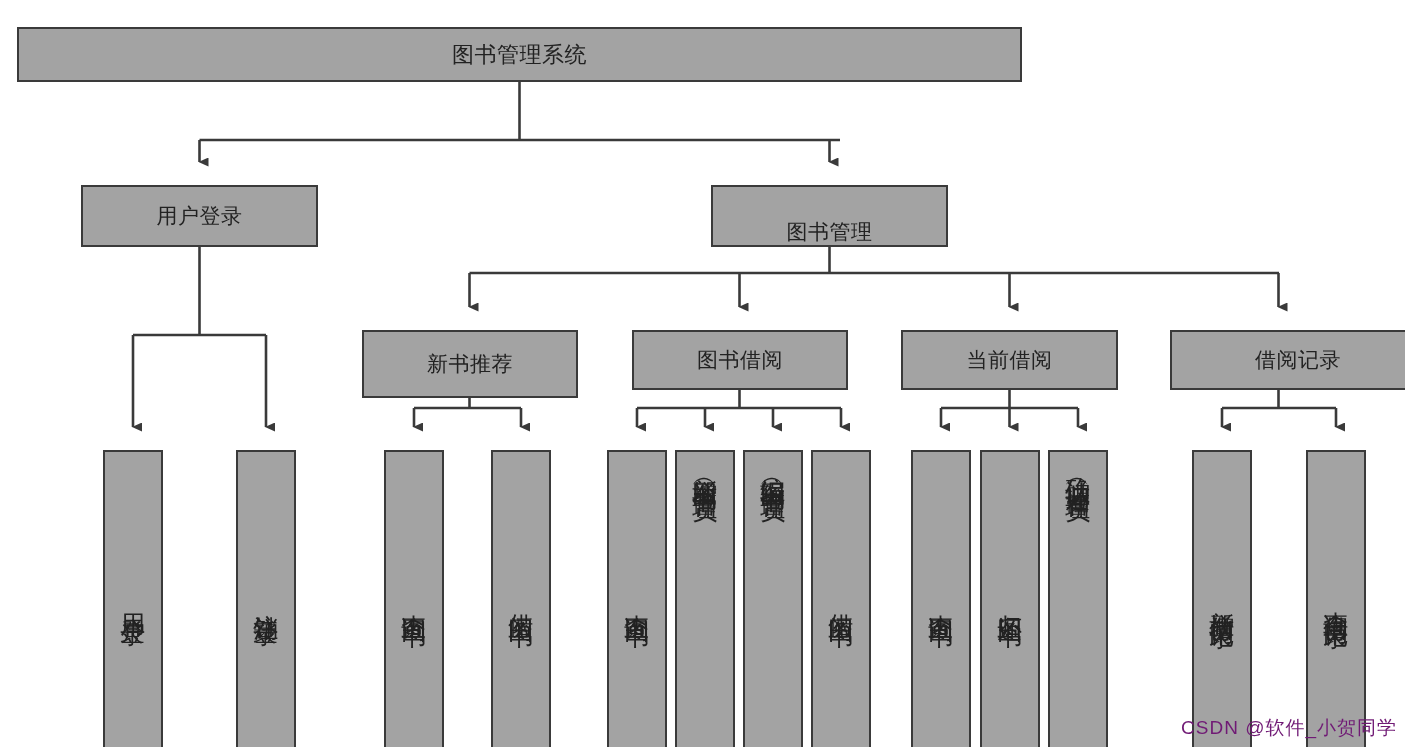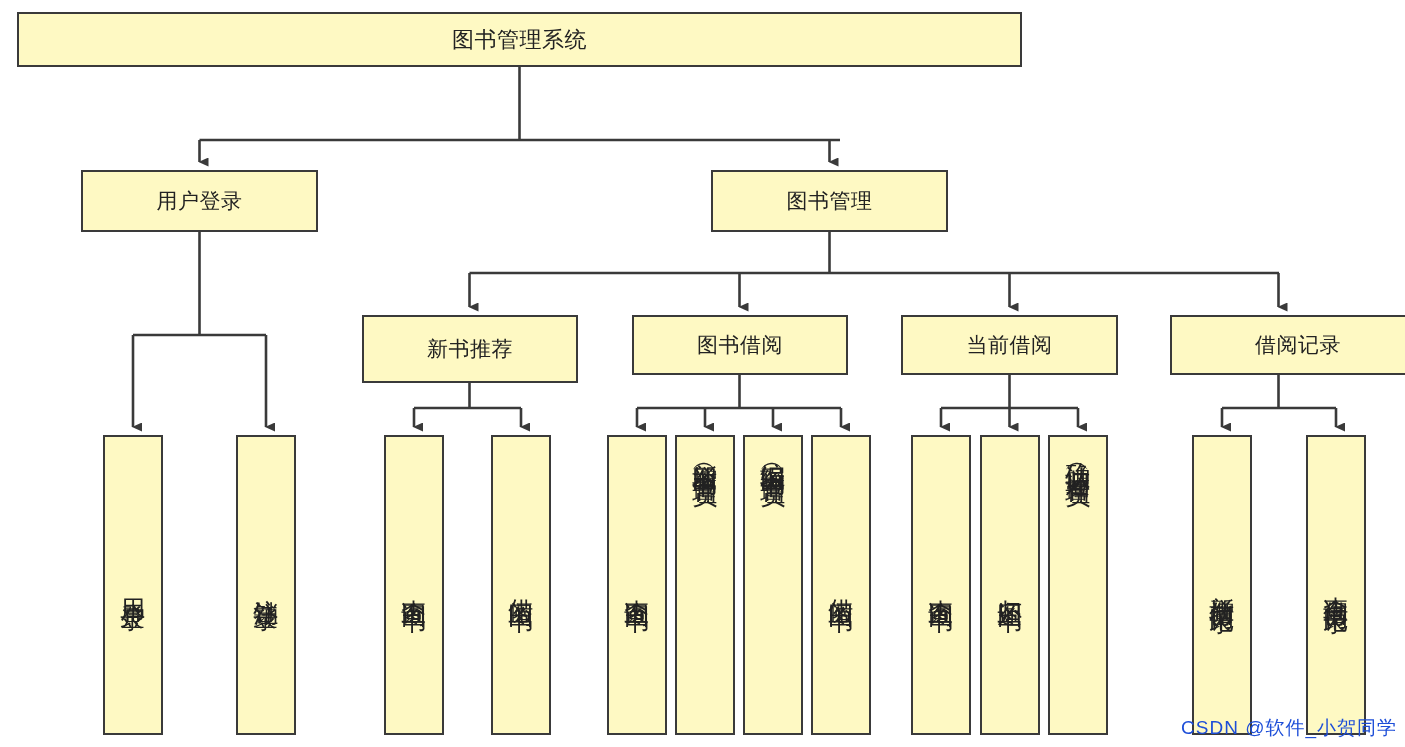--- a/index.html
+++ b/index.html
@@ -23,25 +23,26 @@
     left: 0;
     top: 0;
     width: 1405px;
     height: 747px;
     pointer-events: none;
   }
   .node {
     position: absolute;
     box-sizing: border-box;
     border: 2px solid #3a3a3a;
-    background: #fef9c3;
+    background: #a3a3a3;
     display: flex;
     align-items: center;
     justify-content: center;
     color: #222222;
+    margin-top: 15px;
   }
   .node-label {
     display: block;
     text-align: center;
     line-height: 1.18;
     letter-spacing: 0.5px;
     white-space: nowrap;
   }
   
   .node.horiz .node-label {
@@ -66,21 +67,21 @@
   }
   .node.vert.centered {
     align-items: center;
     padding-top: 0;
   }
   #watermark {
     position: absolute;
     right: 8px;
     bottom: 6px;
     font-size: 19px;
-    color: #1d4ed8;
+    color: #701a75;
     letter-spacing: 1px;
     user-select: none;
     white-space: nowrap;
   }
 </style>
 </head>
 <body>
 
 <div id="diagram-canvas">
 
@@ -136,21 +137,21 @@
   </svg>
 
   <div class="node horiz root" style="left:17px; top:12px; width:1005px; height:55px;">
     <span class="node-label">图书管理系统</span>
   </div>
 
   <div class="node horiz" style="left:81px; top:170px; width:237px; height:62px;">
     <span class="node-label">用户登录</span>
   </div>
 
-  <div class="node horiz" style="left:711px; top:170px; width:237px; height:62px;">
+  <div class="node horiz" style="left:711px; top:170px; width:237px; height:62px;align-items:flex-end;">
     <span class="node-label">图书管理</span>
   </div>
 
   <div class="node horiz" style="left:362px; top:315px; width:216px; height:68px;">
     <span class="node-label">新书推荐</span>
   </div>
 
   <div class="node horiz" style="left:632px; top:315px; width:216px; height:60px;">
     <span class="node-label">图书借阅</span>
   </div>

